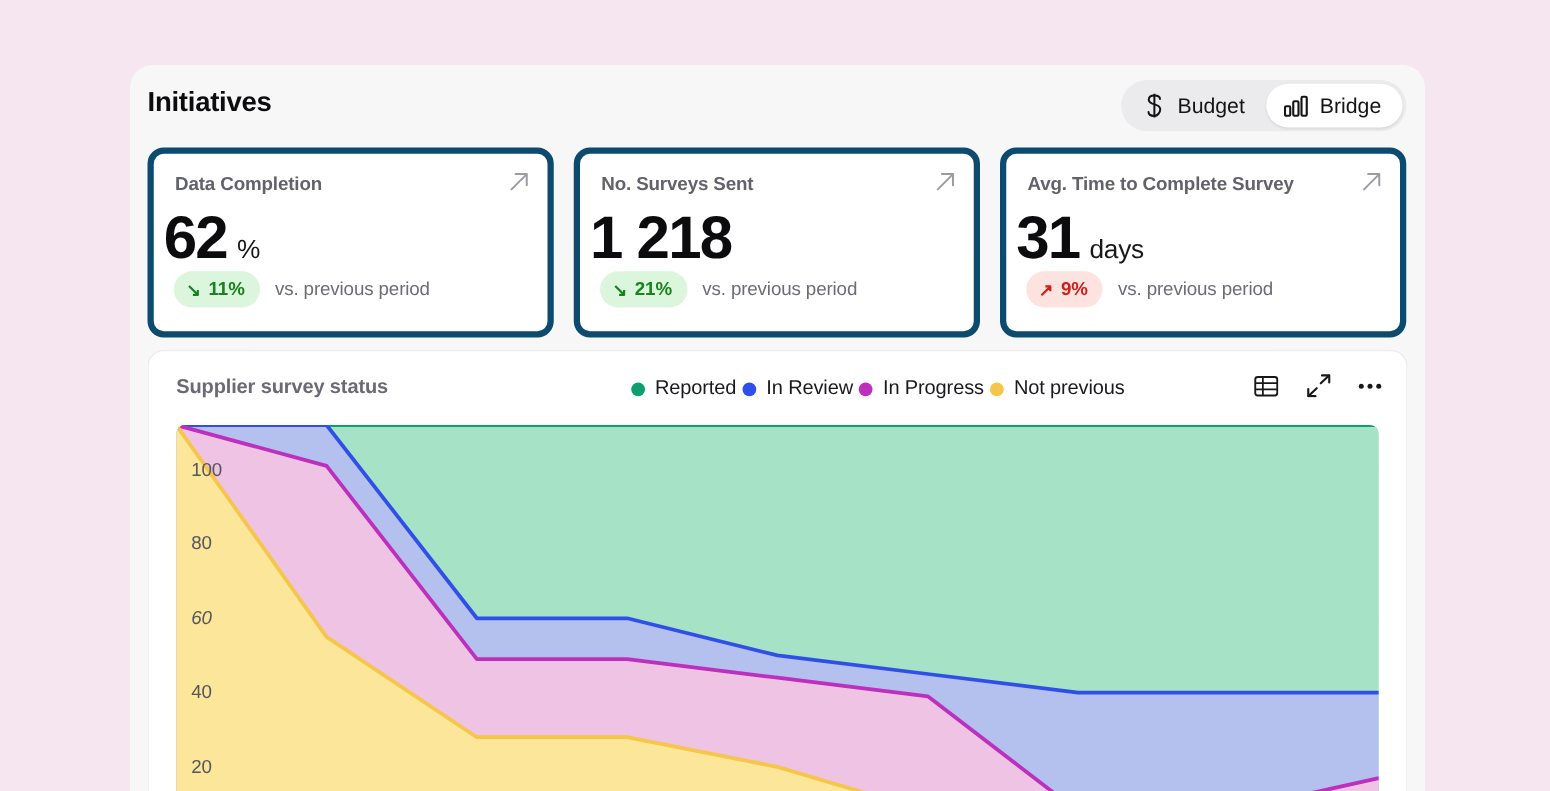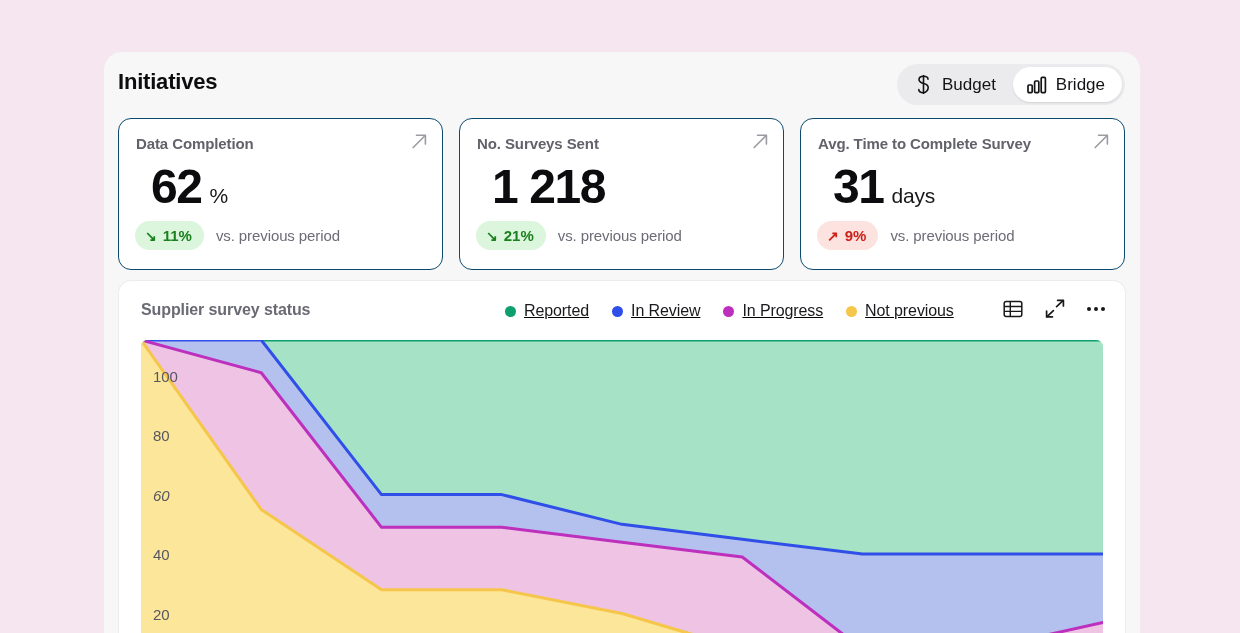--- a/index.html
+++ b/index.html
@@ -89,21 +89,21 @@
     width: 1008px;
     display: flex;
     gap: 16px;
   }
 
   .kpi-card {
     position: relative;
     width: 325px;
     height: 152px;
     background: #ffffff;
-    border: 1px solid #0c4a6e;
+    border: 5px solid #0c4a6e;
     border-radius: 13px;
   }
 
   .kpi-label {
     position: absolute;
     left: 17px;
     top: 16px;
     font-size: 15px;
     font-weight: bold;
     color: #62626b;
@@ -113,21 +113,21 @@
   .kpi-expand {
     position: absolute;
     right: 14px;
     top: 14px;
     cursor: pointer;
     line-height: 0;
   }
 
   .kpi-value-wrap {
     position: absolute;
-    left: 32px;
+    left: 8px;
     top: 44px;
     display: flex;
     align-items: baseline;
     gap: 8px;
   }
 
   .kpi-value {
     font-size: 48px;
     font-weight: bold;
     color: #0c0c0e;
@@ -200,22 +200,21 @@
     color: #6a6a74;
     letter-spacing: -0.1px;
   }
 
   .legend {
     position: absolute;
     left: 386px;
     top: 21px;
     display: flex;
     align-items: center;
-    gap: 23px;
-    text-decoration: underline;
+    gap: 5px;
   }
 
   .legend-item {
     display: flex;
     align-items: center;
     gap: 8px;
     font-size: 16px;
     color: #1a1a1e;
     cursor: pointer;
     letter-spacing: -0.1px;

